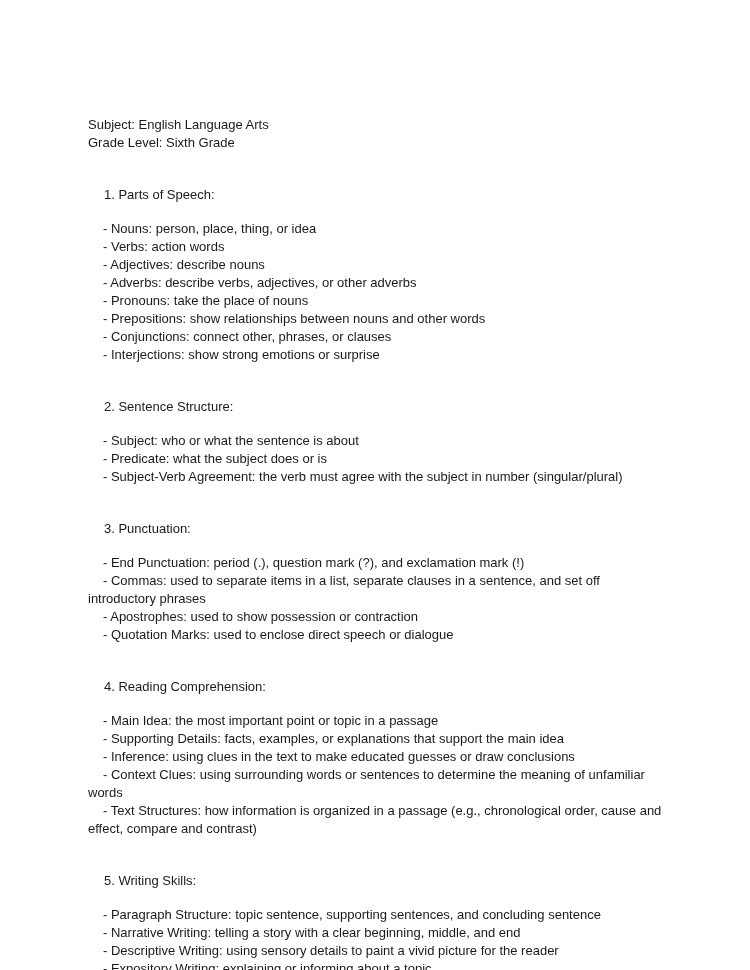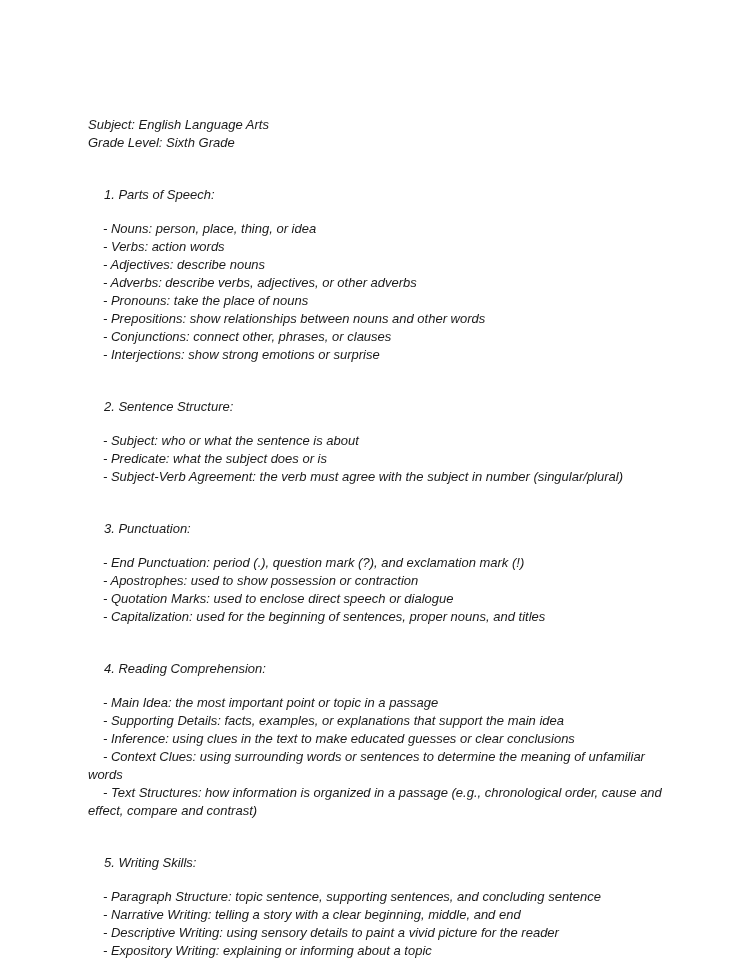--- a/index.html
+++ b/index.html
@@ -13,21 +13,20 @@
     font-family: "Liberation Sans", sans-serif;
     color: #1a1a1a;
     -webkit-font-smoothing: antialiased;
   }
   .page {
     position: relative;
     width: 750px;
     height: 970px;
     background: #ffffff;
     overflow: hidden;
-    font-style: italic;
   }
   .doc-body {
     position: absolute;
     left: 88px;
     top: 116px;
     width: 580px;
     font-size: 13px;
     line-height: 18px;
   }
   .meta-line {
@@ -90,32 +89,32 @@
       <p class="item">- Subject: who or what the sentence is about</p>
       <p class="item">- Predicate: what the subject does or is</p>
       <p class="item">- Subject-Verb Agreement: the verb must agree with the subject in number (singular/plural)</p>
     </div>
 
     <div class="section-gap"></div>
 
     <div class="section">
       <p class="section-heading">3. Punctuation:</p>
       <p class="item">- End Punctuation: period (.), question mark (?), and exclamation mark (!)</p>
+      <p class="item">- Commas: used to separate items in a list, separate clauses in a sentence, and set off introductory phrases</p>
       <p class="item">- Apostrophes: used to show possession or contraction</p>
       <p class="item">- Quotation Marks: used to enclose direct speech or dialogue</p>
-      <p class="item">- Capitalization: used for the beginning of sentences, proper nouns, and titles</p>
     </div>
 
     <div class="section-gap"></div>
 
     <div class="section">
       <p class="section-heading">4. Reading Comprehension:</p>
       <p class="item">- Main Idea: the most important point or topic in a passage</p>
       <p class="item">- Supporting Details: facts, examples, or explanations that support the main idea</p>
-      <p class="item">- Inference: using clues in the text to make educated guesses or clear conclusions</p>
+      <p class="item">- Inference: using clues in the text to make educated guesses or draw conclusions</p>
       <p class="item">- Context Clues: using surrounding words or sentences to determine the meaning of unfamiliar words</p>
       <p class="item">- Text Structures: how information is organized in a passage (e.g., chronological order, cause and effect, compare and contrast)</p>
     </div>
 
     <div class="section-gap"></div>
 
     <div class="section">
       <p class="section-heading">5. Writing Skills:</p>
       <p class="item">- Paragraph Structure: topic sentence, supporting sentences, and concluding sentence</p>
       <p class="item">- Narrative Writing: telling a story with a clear beginning, middle, and end</p>

